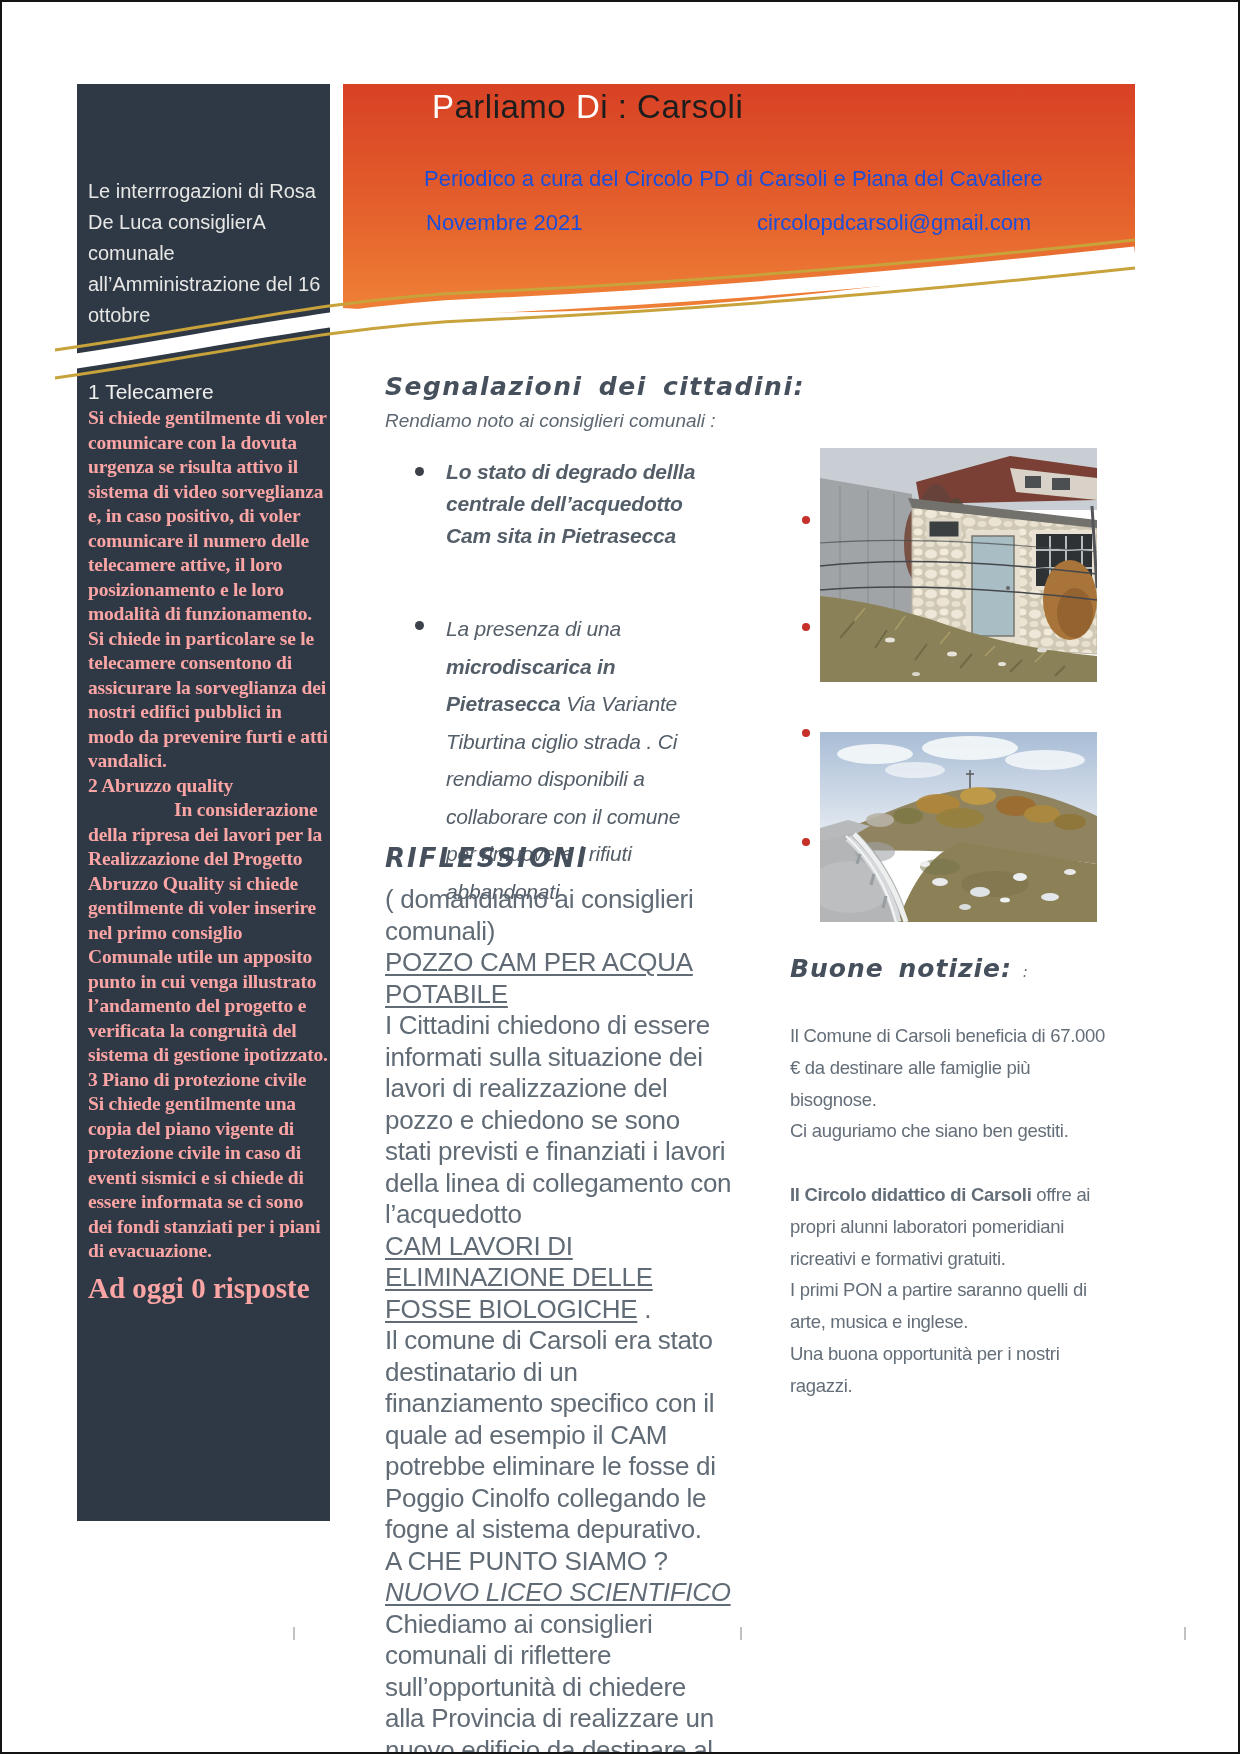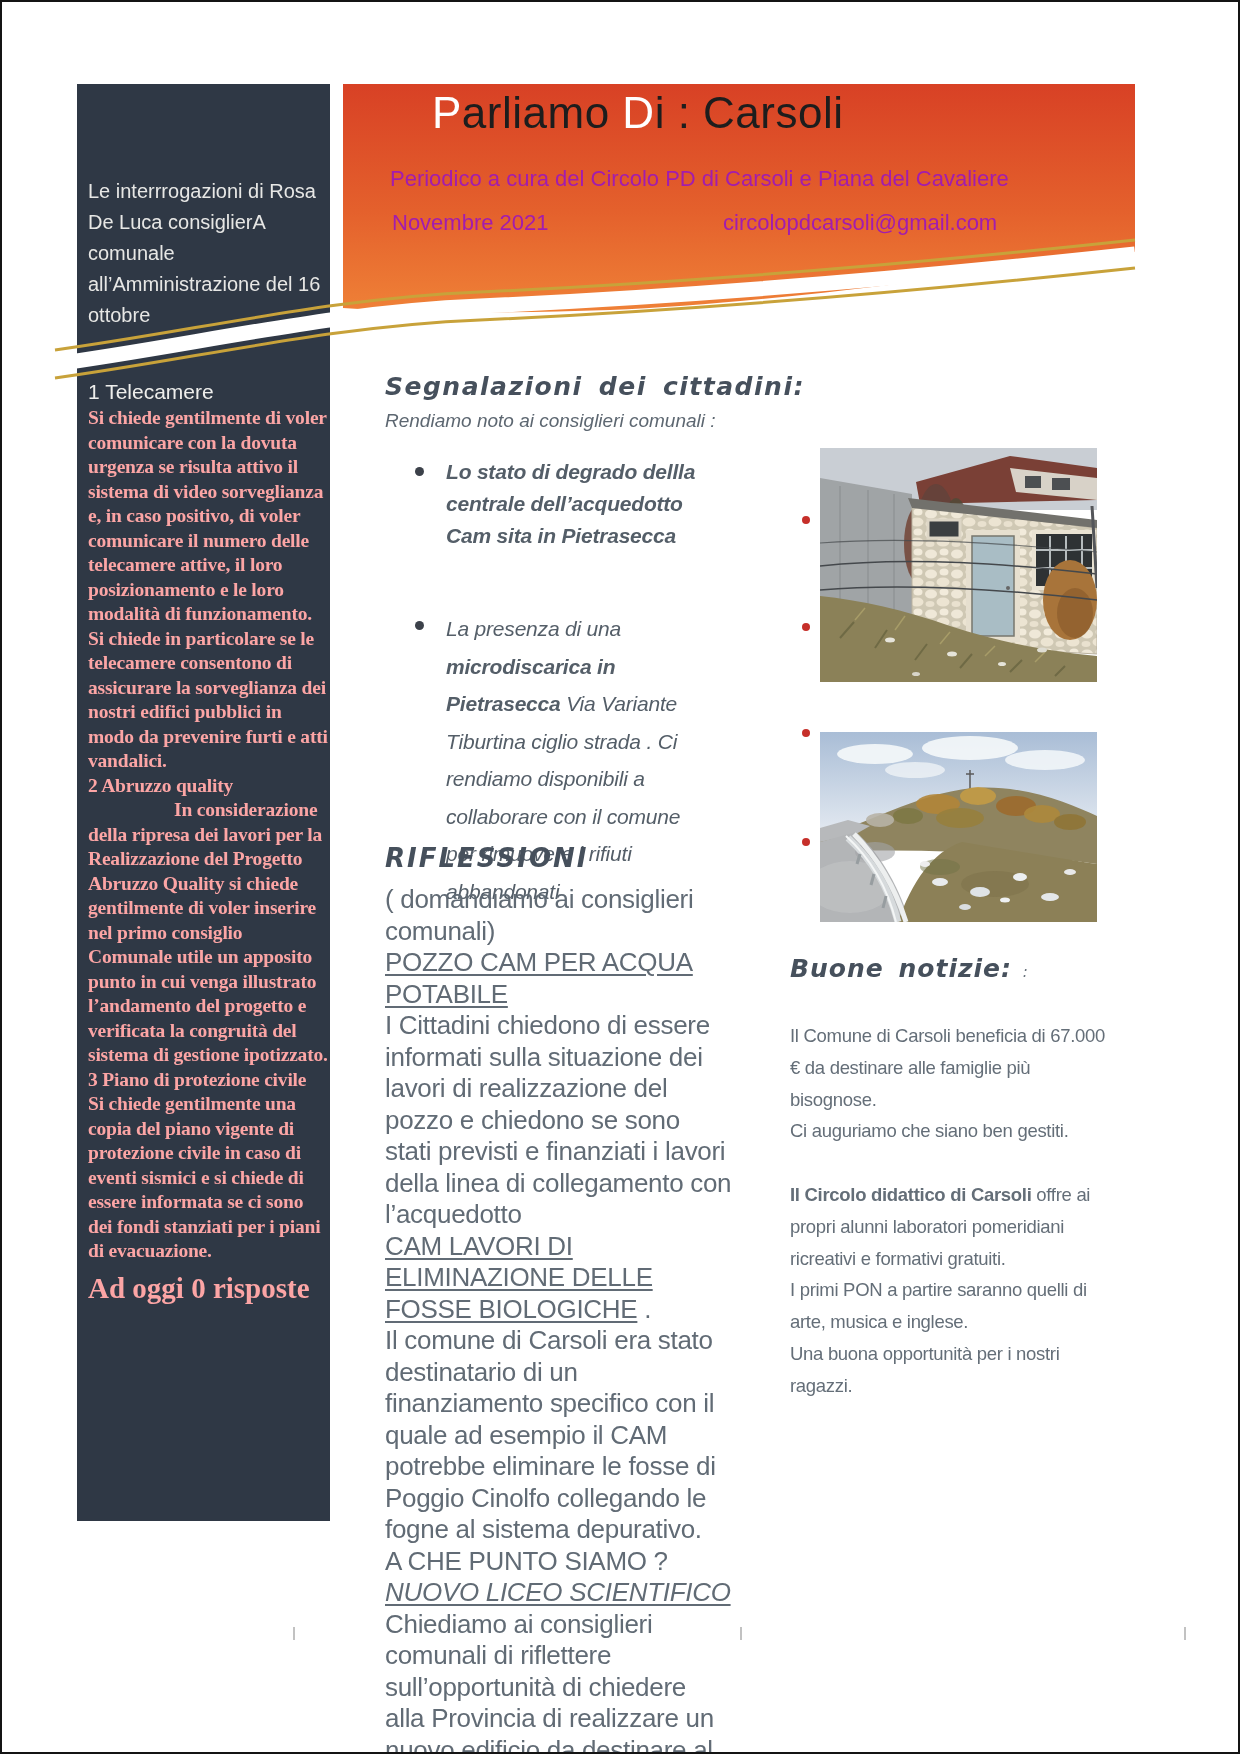--- a/index.html
+++ b/index.html
@@ -16,23 +16,23 @@
   .sb-head{position:absolute;left:11px;top:296px;font-size:21px;color:#eeeeec;}
   .sb-body{position:absolute;left:11px;top:322px;width:243px;
     font-family:"Liberation Serif",serif;font-weight:700;font-size:19.5px;line-height:24.5px;
     letter-spacing:-0.2px;color:#fca5a5;}
   .sb-body .tblock{min-height:24.5px;}
   .sb-body .ind{text-indent:86px;}
   .sb-body .big{font-size:29px;line-height:37px;margin-top:6px;letter-spacing:0;}
 
   
   #bannersvg{position:absolute;left:50px;top:80px;z-index:2;pointer-events:none;}
-  .title{font-size:44px;color:#1d1d1d;letter-spacing:0.5px;}
+  .title{font-size:33px;color:#1d1d1d;letter-spacing:0.5px;}
   .title .w{color:#ffffff;}
-  .hsub{font-size:22px;color:#a21caf;}
+  .hsub{font-size:22px;color:#1d4ed8;margin-left:34px;}
 
   
   .comic{font-family:"DejaVu Sans",sans-serif;font-weight:700;font-style:italic;color:#46505c;}
   .seg-title{font-size:25px;letter-spacing:1.5px;word-spacing:6px;}
   .rifl-title{font-size:26px;letter-spacing:2px;}
   .buone-title{font-size:25px;letter-spacing:1px;word-spacing:5px;}
   .buone-suffix{font-size:15px;font-weight:400;color:#6a737d;}
 
   
   .seg-intro{font-size:19px;font-style:italic;color:#5d6771;}

